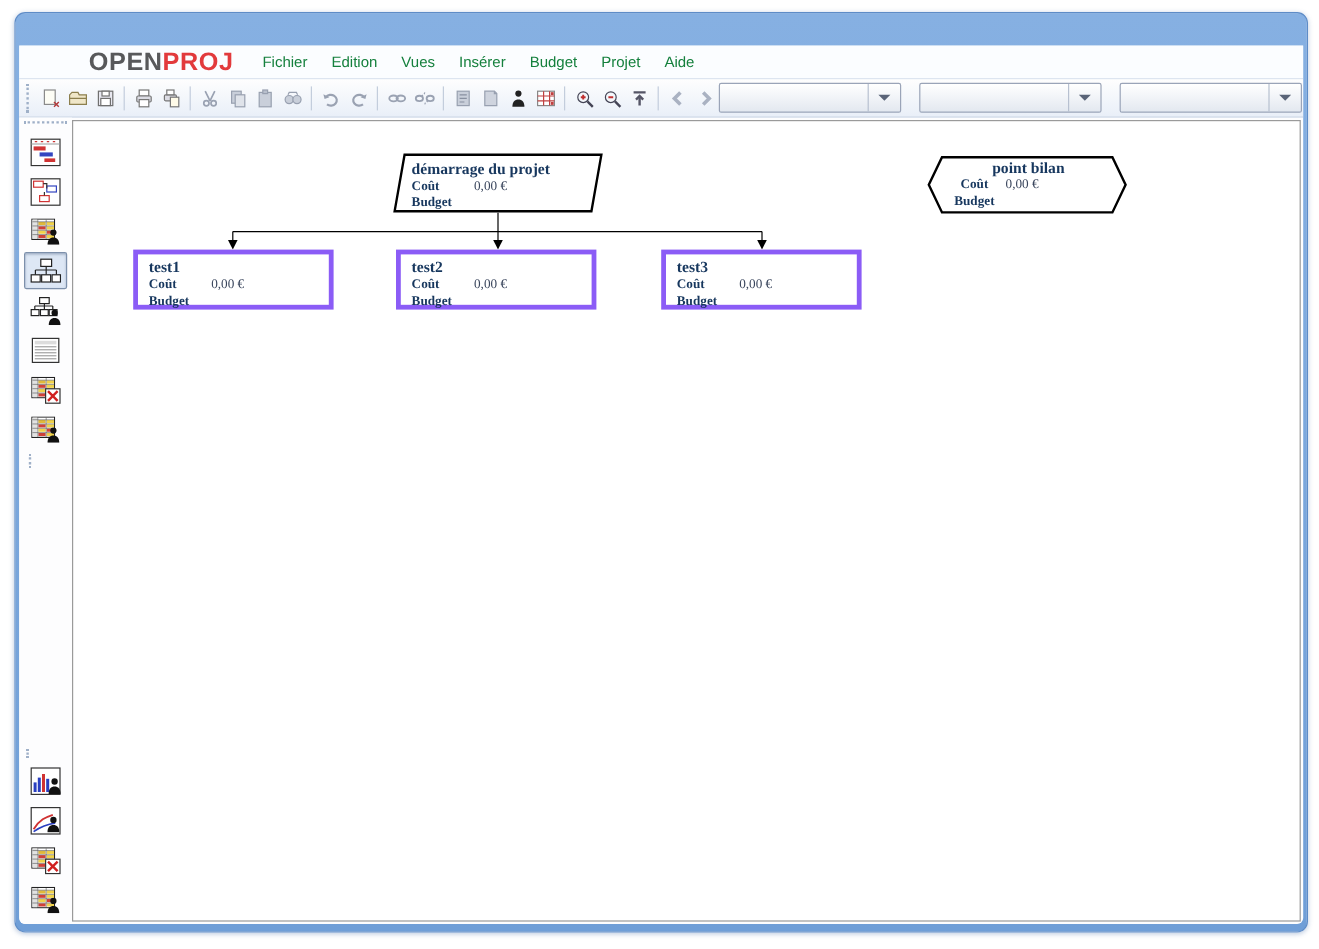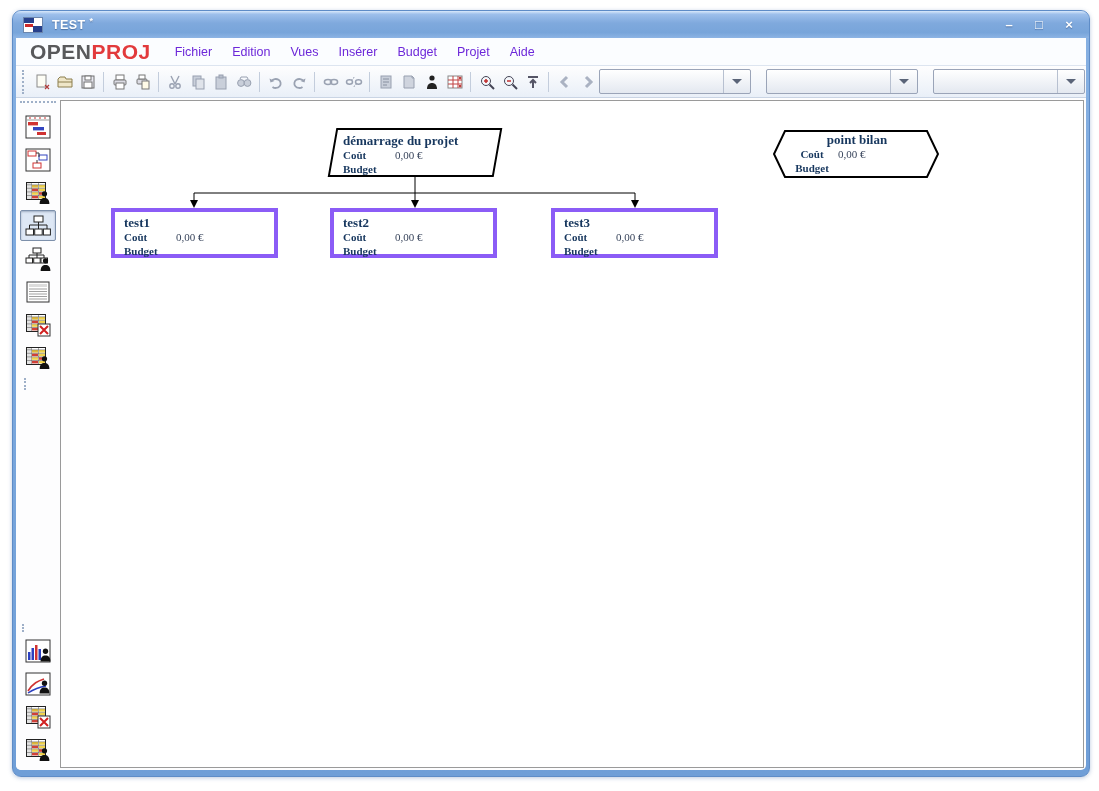--- a/index.html
+++ b/index.html
@@ -18,24 +18,24 @@
   .app-icon .r1{position:absolute;left:1px;top:6px;width:8px;height:3px;background:#cc2a2a;}
   .title-text{color:#fff;font-weight:bold;font-size:12.5px;letter-spacing:.4px;text-shadow:0 1px 1px rgba(30,60,110,.5);}
   .title-text sup{font-size:9px;}
   .win-controls{margin-left:auto;display:flex;gap:10px;align-items:center;}
   .win-btn{color:#fff;font-weight:bold;font-size:13px;width:20px;height:18px;line-height:18px;text-align:center;cursor:default;text-shadow:0 1px 1px rgba(30,60,110,.5);}
 
   .win-body{position:absolute;left:3px;right:3px;top:27px;bottom:6px;background:#fdfdfe;border-radius:0 0 5px 5px;overflow:hidden;display:flex;flex-direction:column;}
 
   
   .menubar{height:27px;display:flex;align-items:center;background:#fbfdff;padding:0 0 0 14px;flex:0 0 auto;}
-  .brand{font-weight:bold;font-size:21px;letter-spacing:.5px;margin-right:14px;line-height:1;}
+  .brand{font-weight:bold;font-size:21px;letter-spacing:.5px;margin-right:14px;line-height:1;margin-left:44px;}
   .brand .p1{color:#58595b;}
   .brand .p2{color:#e23a3c;}
-  .menu-item{font-size:12.5px;color:#6d28d9;padding:3px 10px;cursor:default;}
+  .menu-item{font-size:12.5px;color:#15803d;padding:3px 10px;cursor:default;}
 
   
   .toolbar{height:33px;display:flex;align-items:center;background:linear-gradient(#fefefe,#e9eff8);
     border-top:1px solid #dde5f0;border-bottom:1px solid #c9d4e4;padding:0 6px 0 4px;flex:0 0 auto;box-sizing:border-box;}
   .tb-handle{width:4px;height:24px;border-left:2px dotted #9fb0c8;margin:0 6px 0 2px;}
   .tb-btn{width:23px;height:23px;display:flex;align-items:center;justify-content:center;border-radius:2px;flex:0 0 auto;}
   .tb-sep{width:1px;height:20px;background:#c3cddc;margin:0 4px;flex:0 0 auto;}
   .combo-group{margin-left:auto;display:flex;gap:15px;margin-right:16px;}
   .combo{width:152px;height:25px;border:1px solid #9aa4b8;border-radius:2px;background:linear-gradient(#ffffff,#e3e8f0);
     display:flex;align-items:center;box-sizing:border-box;}
@@ -69,33 +69,20 @@
   .hex-wrap svg{position:absolute;left:0;top:0;}
   .hex-text{position:absolute;left:14px;top:3px;right:12px;}
   .connector-layer{position:absolute;left:0;top:0;pointer-events:none;}
 </style>
 </head>
 <body>
 
 <div id="stage">
   <div class="window">
 
-    <div class="titlebar">
-      <div class="app-icon">
-          <span class="b1"></span>
-          <span class="r1"></span>
-          <span class="b2"></span>
-        </div>
-      <div class="title-text"><span>TEST</span> <sup>*</sup></div>
-      <div class="win-controls">
-        <div class="win-btn"><span>–</span></div>
-        <div class="win-btn"><span>□</span></div>
-        <div class="win-btn"><span>×</span></div>
-      </div>
-    </div>
 
     <div class="win-body">
 
       <div class="menubar">
         <div class="brand">
           <span class="p1">OPEN</span><span class="p2">PROJ</span>
         </div>
         <div class="menu-item">Fichier</div>
         <div class="menu-item">Edition</div>
         <div class="menu-item">Vues</div>

